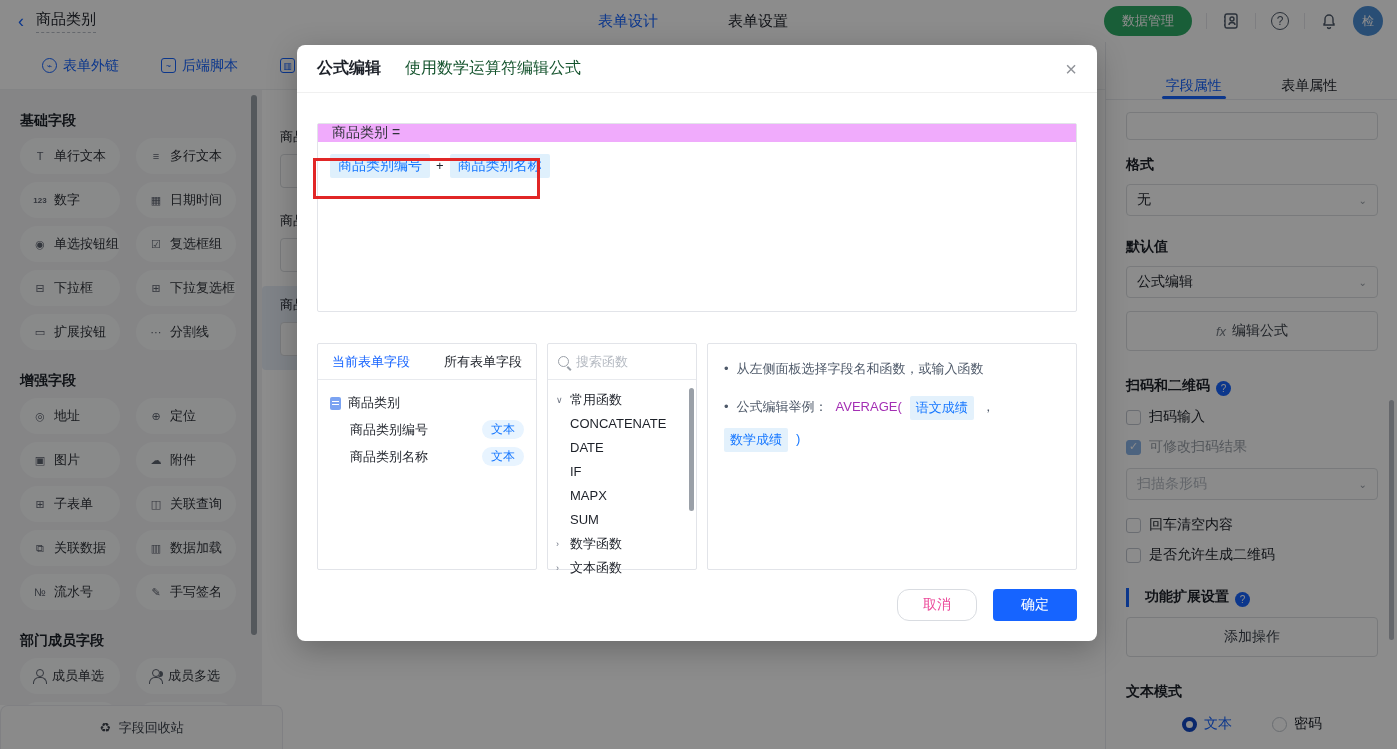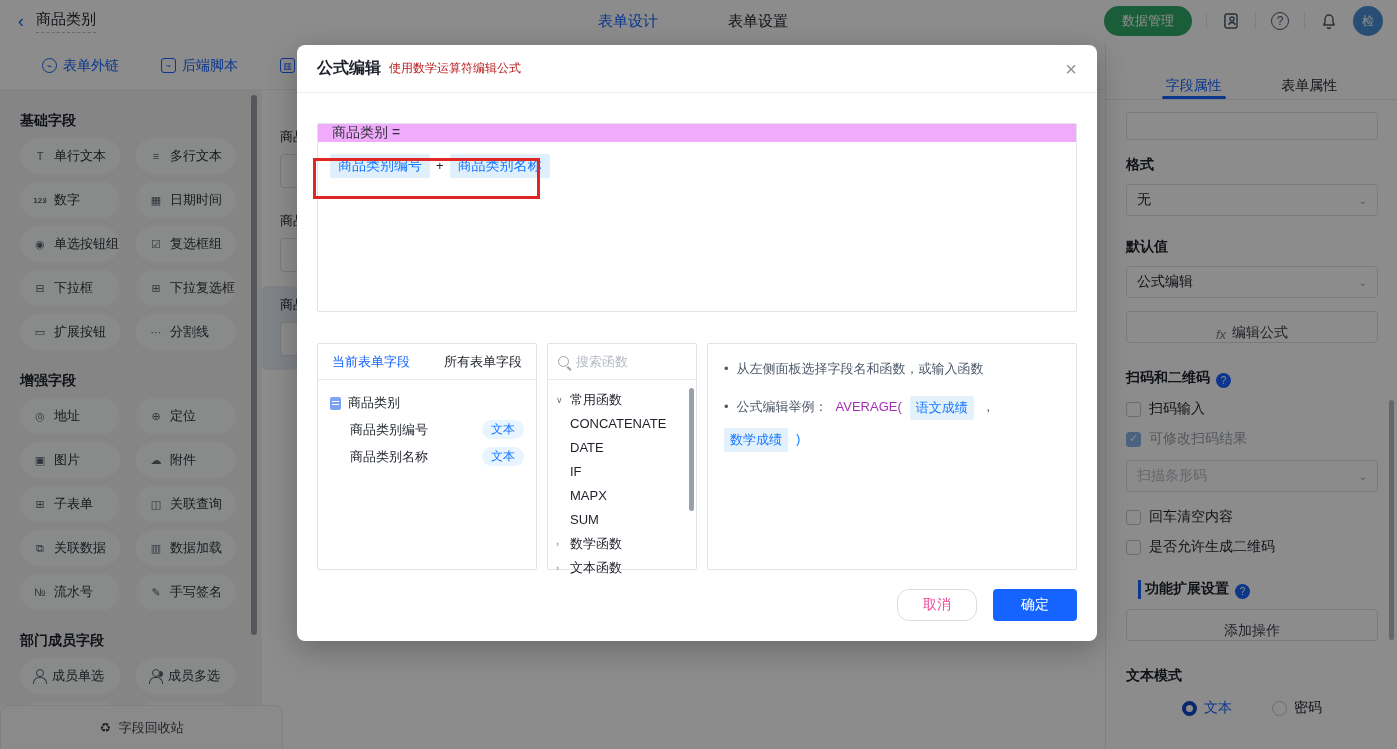--- a/index.html
+++ b/index.html
@@ -58,42 +58,42 @@
   .rtabs { height:58px; display:flex; align-items:flex-end; justify-content:space-around; padding:0 30px; border-bottom:1px solid #e8eaee; }
   .rtab { font-size:14px; padding-bottom:4px; position:relative; cursor:pointer; }
   .rtab.active { color:#1664ff; }
   .rtab.active::after { content:""; position:absolute; left:-4px; right:-4px; bottom:0; height:3px; background:#1664ff; border-radius:2px; }
   .rbody { padding:6px 20px 0 20px; position:relative; }
   .rinput { width:252px; height:28px; border:1px solid #dcdee2; border-radius:4px; background:#fff; }
   .rlabel { font-size:14px; font-weight:bold; margin:16px 0 10px 0; }
   .rselect { width:252px; height:32px; border:1px solid #dcdee2; border-radius:4px; background:#fff; display:flex; align-items:center; justify-content:space-between; padding:0 10px; font-size:14px; cursor:pointer; }
   .rselect .chev { color:#9aa0a8; font-size:10px; }
   .rselect.disabled { color:#b5bac2; background:#fdfdfd; }
-  .rbtn { width:252px; height:32px; border:1px solid #dcdee2; border-radius:4px; background:#fff; font-size:14px; color:#3d434c; cursor:pointer; display:flex; align-items:flex-end; justify-content:center; gap:6px; }
+  .rbtn { width:252px; height:40px; border:1px solid #dcdee2; border-radius:4px; background:#fff; font-size:14px; color:#3d434c; cursor:pointer; display:flex; align-items:center; justify-content:center; gap:6px; }
   .fx { font-style:italic; color:#7a8089; font-size:13px; }
   .qmark { display:inline-flex; width:15px; height:15px; border-radius:50%; background:#1664ff; color:#fff; font-size:10px; align-items:center; justify-content:center; margin-left:6px; vertical-align:-2px; font-weight:normal; }
   .chk-row { display:flex; align-items:center; gap:8px; margin:12px 0; font-size:14px; }
   .chk { width:15px; height:15px; border:1px solid #c2c7cf; border-radius:3px; background:#fff; flex:none; cursor:pointer; }
   .chk.checked { background:#8ab4e8; border-color:#8ab4e8; position:relative; }
   .chk.checked::after { content:"✓"; position:absolute; left:2px; top:-1px; color:#fff; font-size:11px; }
   .chk-row.disabled { color:#9aa0a8; }
-  .sect-bar { border-left:3px solid #1664ff; padding-left:4px;margin-left:12px; }
+  .sect-bar { border-left:3px solid #1664ff; padding-left:16px; }
   .radio-row { display:flex; align-items:center; gap:40px; margin:14px 0 0 56px; font-size:14px; }
   .radio { display:flex; align-items:center; gap:7px; cursor:pointer; }
   .rdot { width:15px; height:15px; border:1px solid #c2c7cf; border-radius:50%; background:#fff; flex:none; }
   .rdot.on { border:4.5px solid #1247c4; }
   .radio.on span.rlab { color:#1664ff; }
   .rscroll { left:1389px; top:400px; width:5px; height:240px; background:#b8bcc4; border-radius:3px; z-index:2; }
 
   
   .overlay { left:0; top:0; width:1397px; height:749px; background:rgba(0,0,0,0.45); z-index:10; }
   .modal { left:297px; top:45px; width:800px; height:596px; background:#fff; border-radius:8px; box-shadow:0 8px 30px rgba(0,0,0,.25); z-index:20; }
   .m-header { height:48px; border-bottom:1px solid #f0f0f0; display:flex; align-items:center; padding:0 20px; }
   .m-title { font-size:16px; font-weight:bold; }
-  .m-sub { font-size:12px; color:#b91c1c; margin-left:8px; }
+  .m-sub { font-size:16px; color:#14532d; margin-left:24px; }
   .m-close { position:absolute; right:20px; top:14px; font-size:20px; color:#909399; cursor:pointer; line-height:1; }
   .f-box { position:absolute; left:20px; top:78px; width:760px; height:189px; border:1px solid #e2e4e9; border-radius:2px; }
   .f-box-head { height:18px; background:#f0abfc; display:flex; align-items:center; padding:0 14px; font-size:14px; color:#2e3238; }
   .f-box-body { padding:12px; }
   .chip { display:inline-block; background:#dff0fc; color:#1677ff; font-size:14px; padding:3px 8px; border-radius:2px; cursor:pointer; }
   .op { margin:0 6px; font-size:13px; color:#1d2129; }
   .red-rect { left:313px; top:158px; width:227px; height:41px; border:3px solid #e12626; z-index:30; pointer-events:none; }
   .col-label { position:absolute; font-size:13px; color:#86909c; top:316px; }
   .panels { position:absolute; left:20px; top:298px; display:flex; gap:10px; }
   .panel { border:1px solid #e2e4e9; border-radius:2px; background:#fff; height:227px; position:relative; }

